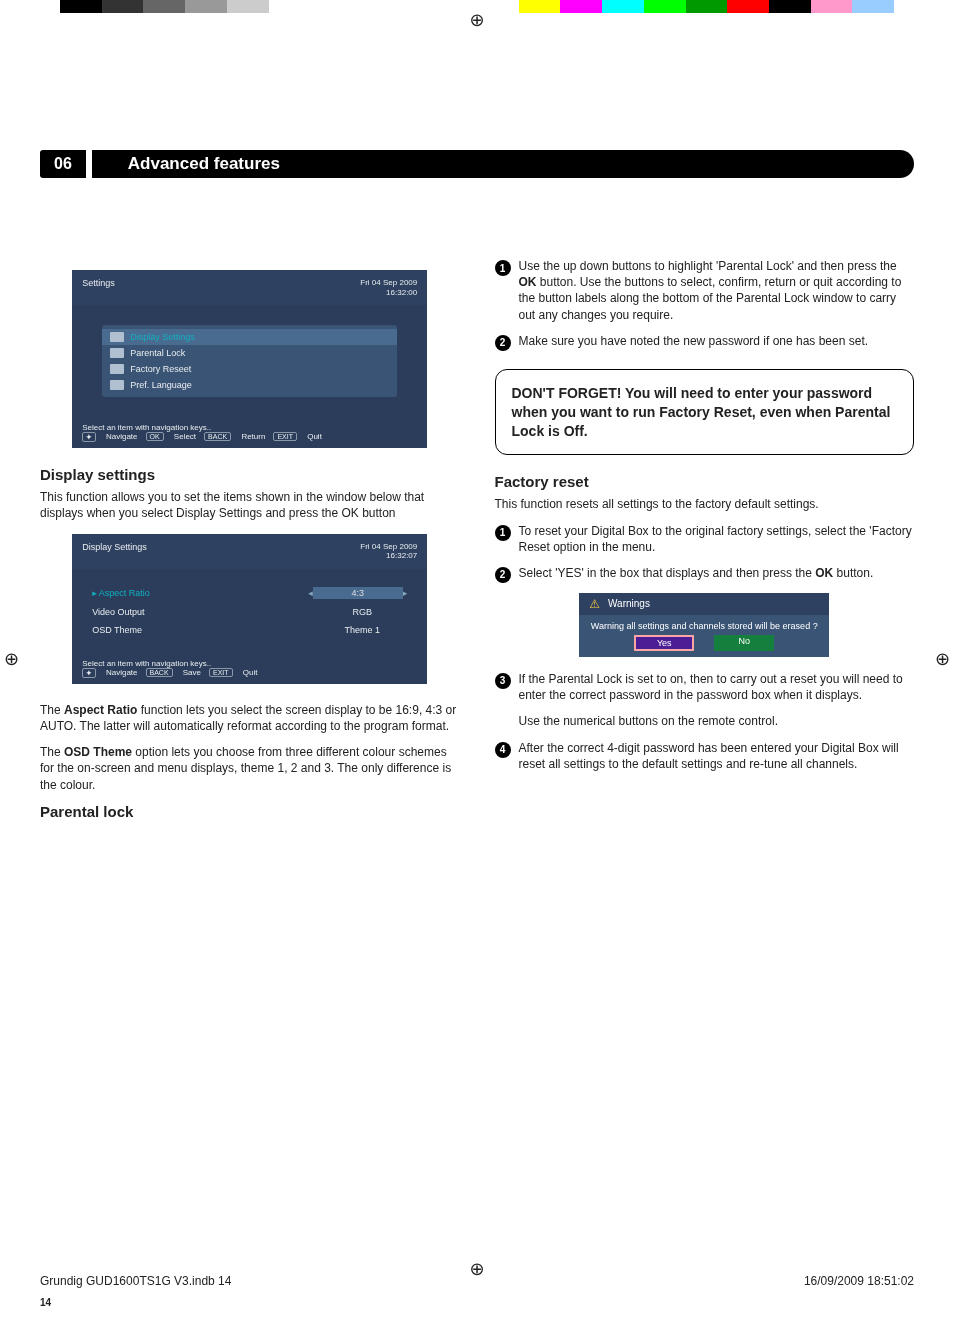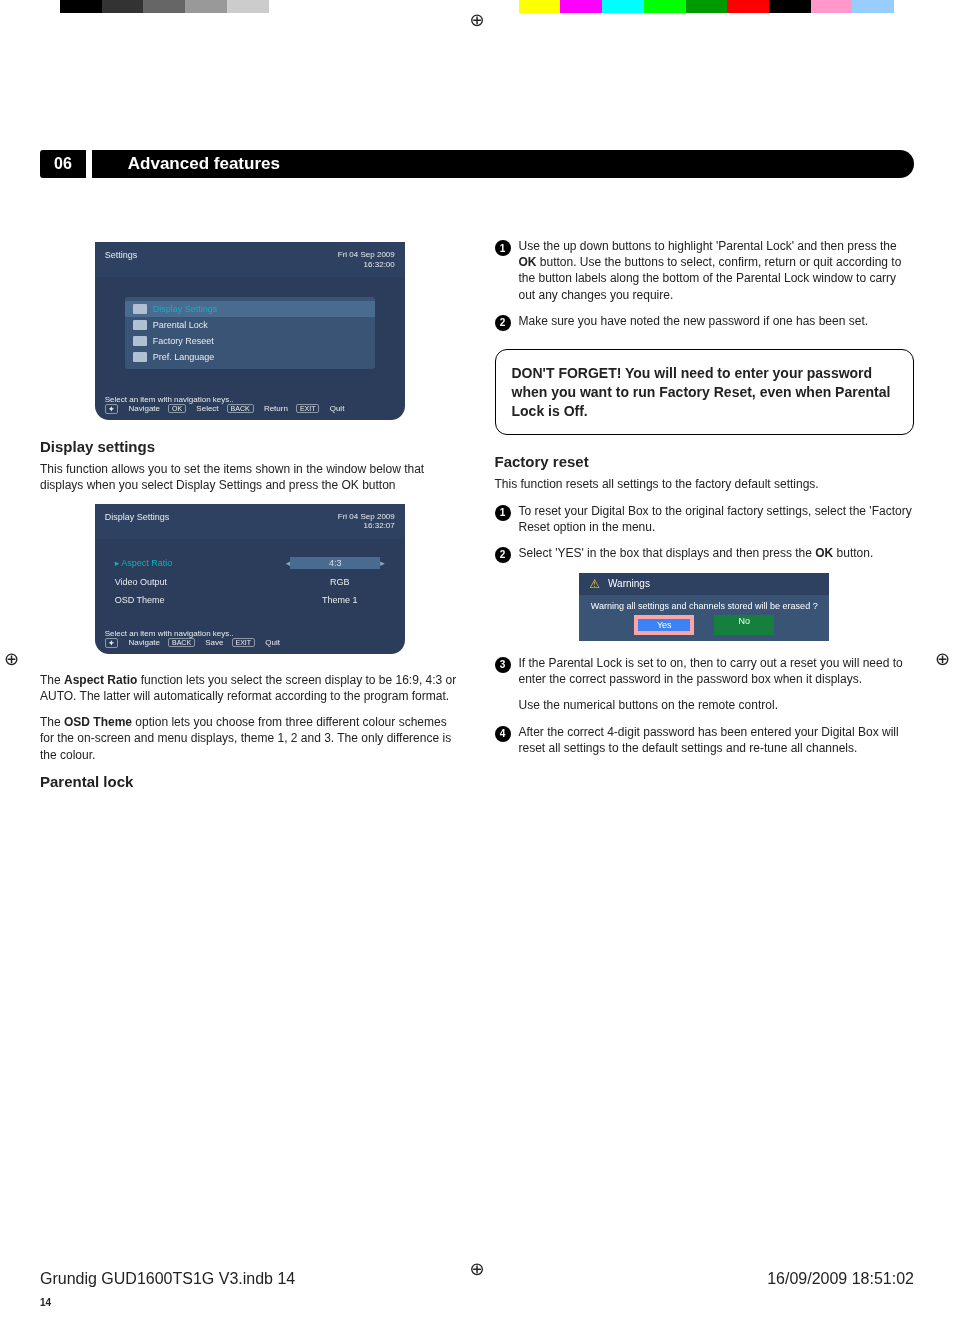--- a/index.html
+++ b/index.html
@@ -10,29 +10,29 @@
   .cal-bar div { height: 100%; }
   .reg-mark { position: absolute; font-size: 18px; }
   .reg-top { top: 9px; left: 50%; transform: translateX(-50%); }
   .reg-left { top: 50%; left: 4px; transform: translateY(-50%); }
   .reg-right { top: 50%; right: 4px; transform: translateY(-50%); }
   .reg-bottom { bottom: 38px; left: 50%; transform: translateX(-50%); }
 
   .page { position: absolute; top: 150px; left: 40px; right: 40px; bottom: 40px; }
 
   
-  .header-bar { display: flex; align-items: stretch; height: 28px; margin-bottom: 60px; }
+  .header-bar { display: flex; align-items: stretch; height: 28px; margin-bottom: 80px; }
   .header-num { background: black; color: white; font-weight: bold; font-size: 16px; padding: 5px 14px; display: flex; align-items: center; border-radius: 3px 0 0 3px; }
   .header-title { background: black; color: white; font-weight: bold; font-size: 17px; padding: 5px 36px; flex: 1; display: flex; align-items: center; border-radius: 0 14px 14px 0; margin-left: 6px; }
 
   .columns { display: flex; gap: 35px; }
   .col { flex: 1; }
 
   
-  .tv-box { background: #2b3d5a; color: #e8ecee; font-size: 9px; border-radius: 14px; margin: 4px auto 18px auto; width: 310px; }
+  .tv-box { background: #2b3d5a; color: #e8ecee; font-size: 9px; border-radius: 0; margin: 12px auto 18px auto; width: 355px; }
   .tv-top { display: flex; justify-content: space-between; padding: 8px 10px; background: #2e4160; }
   .tv-date { text-align: right; font-size: 8px; line-height: 1.2; }
   .tv-body { padding: 20px 30px; }
   .tv-menu { background: #3a5475; border-radius: 3px; padding: 4px 0; }
   .tv-menu-item { display: flex; align-items: center; padding: 3px 8px; font-size: 9px; }
   .tv-menu-item.sel { background: #4a6b90; color: #10b0c0; }
   .tv-icon { width: 14px; height: 10px; margin-right: 6px; background: #b0c0d0; border-radius: 1px; }
   .tv-footer { padding: 6px 10px; font-size: 8px; }
   .tv-footer-btns span { display: inline-block; margin-right: 8px; }
   .tv-footer-btns .tag { border: 1px solid #8a98a8; padding: 0 3px; border-radius: 2px; font-size: 7px; }
@@ -52,25 +52,25 @@
   b { font-weight: bold; }
 
   .callout { border: 1px solid black; border-radius: 12px; padding: 14px 16px; margin: 18px 0; font-weight: bold; font-size: 14px; line-height: 1.35; }
 
   .warning-box { width: 250px; margin: 6px auto 14px auto; font-size: 10px; }
   .warning-head { background: #2e4160; color: white; padding: 4px 10px; display: flex; align-items: center; gap: 8px; }
   .warning-head .tri { color: #ffd040; font-size: 12px; }
   .warning-body { background: #3a5475; color: white; text-align: center; padding: 6px 10px; font-size: 9px; }
   .warning-btns { display: flex; justify-content: center; gap: 20px; margin-top: 4px; }
   .warning-btns span { display: inline-block; width: 60px; text-align: center; padding: 1px 0; font-size: 9px; }
-  .warning-btns .yes { background: #3b82f6; border: 4px solid #fca5a5; }
+  .warning-btns .yes { background: #4c1d95; border: 2px solid #fca5a5; }
   .warning-btns .no { background: #15803d; }
 
   .page-num { position: absolute; bottom: 10px; left: 40px; font-size: 10px; font-weight: bold; }
-  .footer-line { position: absolute; bottom: 30px; left: 40px; right: 40px; display: flex; justify-content: space-between; font-size: 16px; }
+  .footer-line { position: absolute; bottom: 30px; left: 40px; right: 40px; display: flex; justify-content: space-between; font-size: 12px; }
 </style>
 </head>
 <body>
 
 <div class="cal-bar">
     <div style="background: rgb(0, 0, 0); flex: 1 1 0%;"></div>
     <div style="background: rgb(51, 51, 51); flex: 1 1 0%;"></div>
     <div style="background: rgb(102, 102, 102); flex: 1 1 0%;"></div>
     <div style="background: rgb(153, 153, 153); flex: 1 1 0%;"></div>
     <div style="background: rgb(204, 204, 204); flex: 1 1 0%;"></div>

